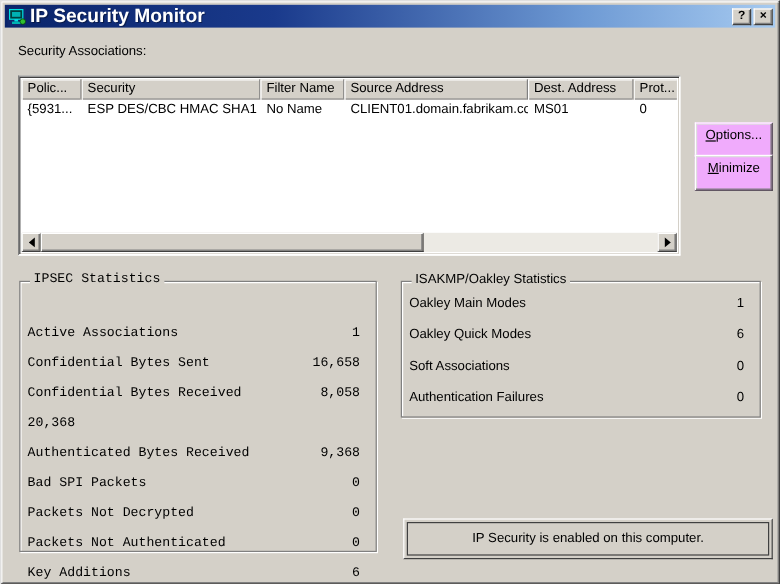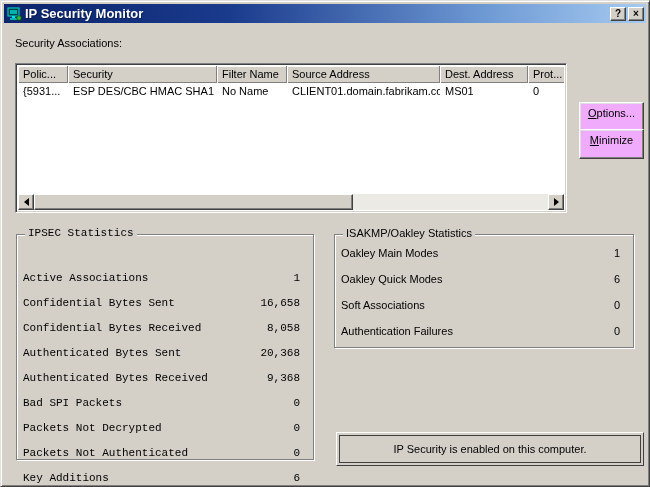--- a/index.html
+++ b/index.html
@@ -17,21 +17,21 @@
     border-right:1px solid #404040; border-bottom:1px solid #404040;
     box-shadow: inset 1px 1px 0 #FFFFFF, inset -1px -1px 0 #808080;
   }
   .titlebar {
     position:absolute; left:3px; top:3px; right:3px; height:19px;
     background:linear-gradient(to right, #0A246A 0%, #1A3A8C 35%, #6E9AD4 75%, #A6CAF0 100%);
     display:flex; align-items:center; padding:0 2px;
   }
   .title-icon { width:16px; height:16px; margin-right:3px; flex:none; }
   .title-text {
-    color:#FFFFFF; font-weight:bold; font-size:13px;
+    color:#FFFFFF; font-weight:bold; font-size:16px;
     flex:1; white-space:nowrap; overflow:hidden;
     text-shadow:1px 1px 0 rgba(0,0,0,.35);
   }
   .titlebar-btn {
     width:16px; height:14px; margin-left:2px; flex:none;
     background:#D4D0C8;
     border-top:1px solid #FFFFFF; border-left:1px solid #FFFFFF;
     border-right:1px solid #404040; border-bottom:1px solid #404040;
     box-shadow: inset -1px -1px 0 #808080;
     font-size:10px; font-weight:bold; line-height:12px; text-align:center;
@@ -198,21 +198,20 @@
       </div>
       <div class="stat-row">
         <span>Confidential Bytes Sent</span>
         <span>16,658</span>
       </div>
       <div class="stat-row">
         <span>Confidential Bytes Received</span>
         <span>8,058</span>
       </div>
       <div class="stat-row">
-        <span>Authenticated Bytes Sent</span>
         <span>20,368</span>
       </div>
       <div class="stat-row">
         <span>Authenticated Bytes Received</span>
         <span>9,368</span>
       </div>
       <div class="stat-row">
         <span>Bad SPI Packets</span>
         <span>0</span>
       </div>

